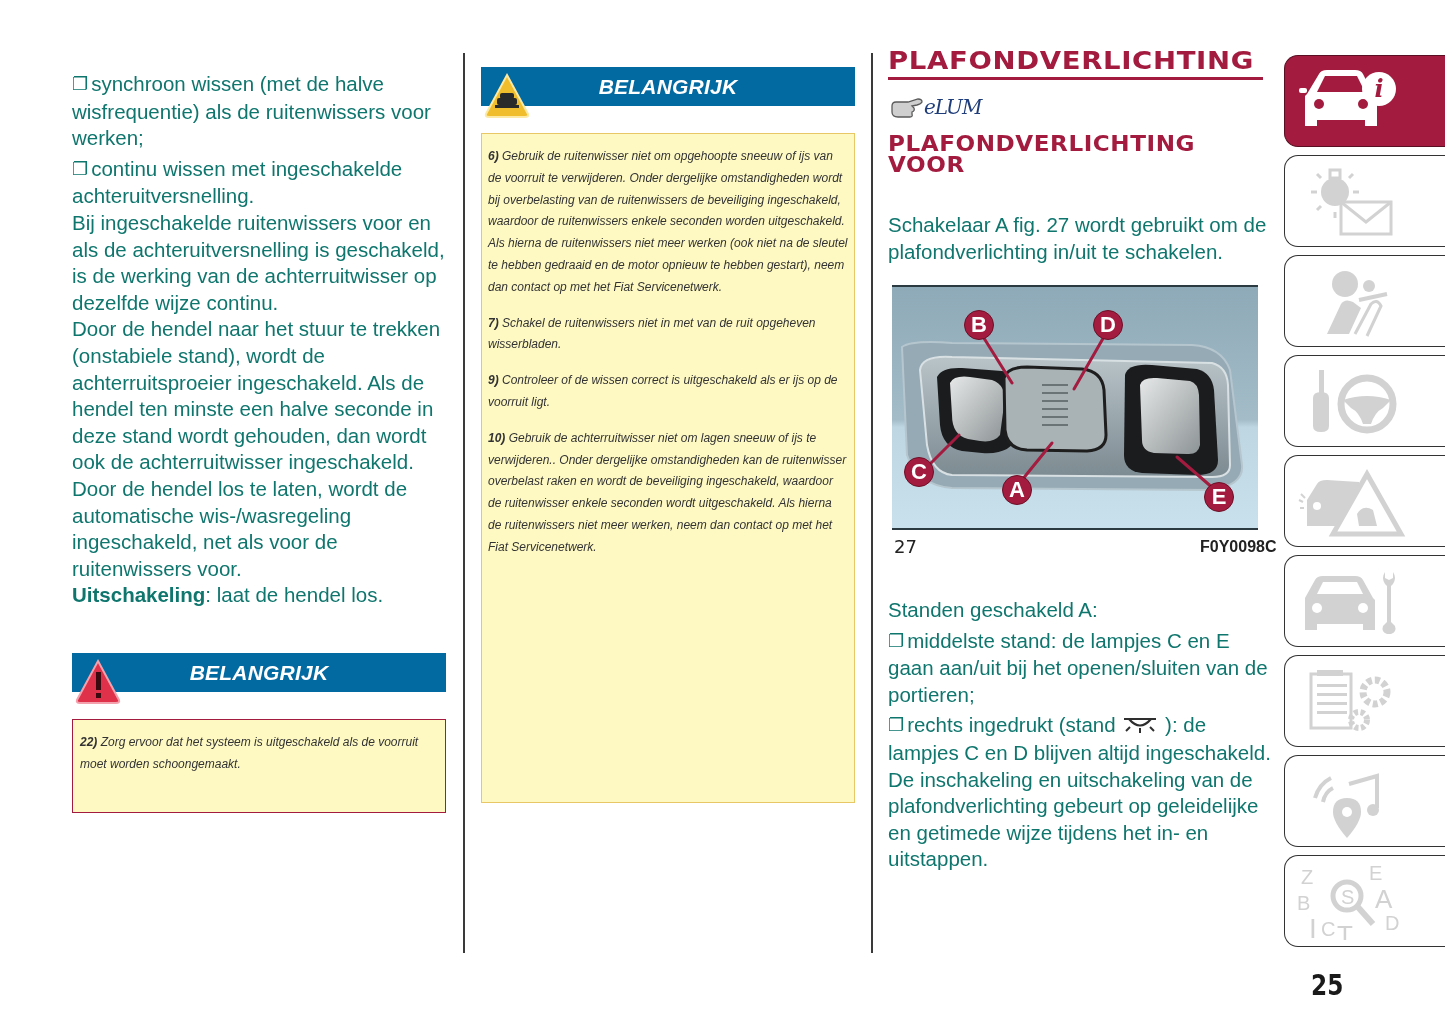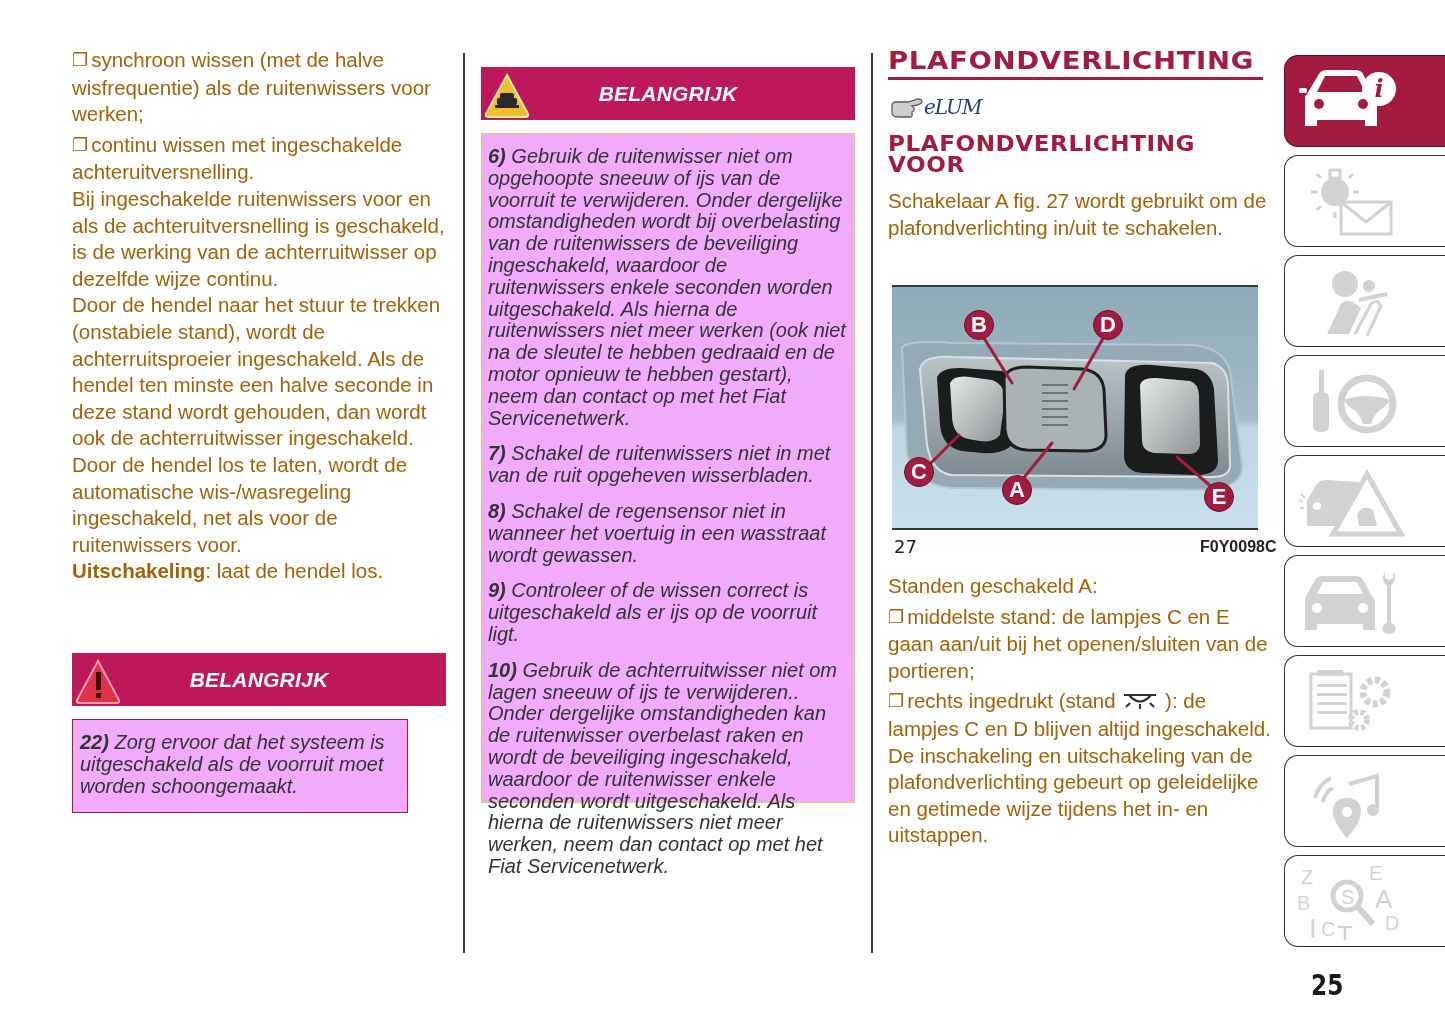--- a/index.html
+++ b/index.html
@@ -1,29 +1,29 @@
 <!DOCTYPE html>
 <html><head>
 <meta charset="utf-8">
 <style>
   html, body { margin:0; padding:0; background:#ffffff; }
   body { width:1445px; height:1026px; position:relative; overflow:hidden;
          font-family:"Liberation Sans", sans-serif; color:#2b2b2b; }
   .col { position:absolute; }
-  .body-text { font-size:20.5px; line-height:26.6px; color:#a16207; }
+  .body-text { font-size:20.5px; line-height:26.6px; color:#0f766e;margin-top:24px; }
   .body-text p { margin:0; }
   .body-text p.gap { margin-top:4px; }
   .bullet { font-size:18px; margin-right:3px; position:relative; top:-1px; }
   .vline { position:absolute; width:2px; background:#3a3a3a; }
-  .warn-head { position:absolute; height:53px; background:#be185d; }
+  .warn-head { position:absolute; height:39px; background:#0369a1; }
   .warn-head .title { position:absolute; left:0; right:0; top:0; bottom:0;
      display:flex; align-items:center; justify-content:center;
      color:#ffffff; font-weight:bold; font-style:italic; font-size:21px; letter-spacing:0.2px; }
   .warn-icon { position:absolute; left:0; top:4px; width:48px; height:46px; }
-  .warn-box { position:absolute; background:#f0abfc; font-style:italic; font-size:20px; line-height:21.8px; color:#333; }
+  .warn-box { position:absolute; background:#fef9c3; font-style:italic; font-size:12px; line-height:21.8px; color:#333; }
   .warn-box p { margin:0; }
   .warn-box p + p { margin-top:14px; }
   .warn-box b { font-style:italic; }
   .h1 { font-family:"DejaVu Sans", sans-serif; font-weight:bold; color:#a31c3f; font-size:25.5px; letter-spacing:0.6px; line-height:28px; transform:scaleX(1.08); transform-origin:left; white-space:nowrap; }
   .h2 { font-family:"DejaVu Sans", sans-serif; font-weight:bold; color:#a31c3f; font-size:21px; line-height:21px; letter-spacing:0.5px; transform:scaleX(1.1); transform-origin:left; white-space:nowrap; }
   .h1-rule { position:absolute; height:3px; background:#a31c3f; }
   .figure { position:absolute; }
   .fig-cap { position:absolute; font-size:13px; color:#222; }
   .fig-cap.num { font-family:"DejaVu Sans", sans-serif; font-size:18px; }
   .fig-cap.code { font-weight:bold; font-size:16px; }
@@ -47,39 +47,38 @@
 </div>
 
 <div class="warn-head" style="left:72px; top:653px; width:374px;">
   <svg class="warn-icon" viewBox="0 0 48 46" style="left:2px; top:5px;">
     <path d="M24 3 L45 42 Q46 45 42 45 L6 45 Q2 45 3 42 Z" fill="#e0314a" stroke="#f3a1ad" stroke-width="2"></path>
     <rect x="22" y="14" width="5" height="18" fill="#3a0a10"></rect>
     <rect x="22" y="35" width="5" height="5" fill="#3a0a10"></rect>
   </svg>
   <div class="title" style="padding-left:0; left:0;">BELANGRIJK</div>
 </div>
-<div class="warn-box" style="left:72px; top:719px; width:336px; height:94px; border:1.5px solid #a31c3f; box-sizing:border-box; padding:12px 7px;">
+<div class="warn-box" style="left:72px; top:719px; width:374px; height:94px; border:1.5px solid #a31c3f; box-sizing:border-box; padding:12px 7px;">
   <p><b>22)</b><span> Zorg ervoor dat het systeem is uitgeschakeld als de voorruit moet worden schoongemaakt.</span></p>
 </div>
 
 <div class="vline" style="left:463px; top:53px; height:900px;"></div>
 
 <div class="warn-head" style="left:481px; top:67px; width:374px;">
   <svg class="warn-icon" viewBox="0 0 48 46" style="left:2px; top:5px;">
     <path d="M24 3 L45 42 Q46 45 42 45 L6 45 Q2 45 3 42 Z" fill="#f0bd2c" stroke="#fbe9a4" stroke-width="2"></path>
     <rect x="14" y="26" width="20" height="7" rx="2" fill="#2a2a2a"></rect>
     <rect x="17" y="21" width="14" height="6" rx="2" fill="#2a2a2a"></rect>
     <rect x="12" y="33" width="24" height="3" fill="#2a2a2a"></rect>
   </svg>
   <div class="title">BELANGRIJK</div>
 </div>
 <div class="warn-box" style="left:481px; top:133px; width:374px; height:670px; border:1.5px solid #e8c766; box-sizing:border-box; padding:12px 6px;">
   <p><b>6)</b><span> Gebruik de ruitenwisser niet om opgehoopte sneeuw of ijs van de voorruit te verwijderen. Onder dergelijke omstandigheden wordt bij overbelasting van de ruitenwissers de beveiliging ingeschakeld, waardoor de ruitenwissers enkele seconden worden uitgeschakeld. Als hierna de ruitenwissers niet meer werken (ook niet na de sleutel te hebben gedraaid en de motor opnieuw te hebben gestart), neem dan contact op met het Fiat Servicenetwerk.</span></p>
   <p><b>7)</b><span>  Schakel de ruitenwissers niet in met van de ruit opgeheven wisserbladen.</span></p>
-  <p><b>8)</b><span> Schakel de regensensor niet in wanneer het voertuig in een wasstraat wordt gewassen.</span></p>
   <p><b>9)</b><span> Controleer of de wissen correct is uitgeschakeld als er ijs op de voorruit ligt.</span></p>
   <p><b>10)</b><span> Gebruik de achterruitwisser niet om lagen sneeuw of ijs te verwijderen.. Onder dergelijke omstandigheden kan de ruitenwisser overbelast raken en wordt de beveiliging ingeschakeld, waardoor de ruitenwisser enkele seconden wordt uitgeschakeld. Als hierna de ruitenwissers niet meer werken, neem dan contact op met het Fiat Servicenetwerk.</span></p>
 </div>
 
 <div class="vline" style="left:871px; top:53px; height:900px;"></div>
 
 <div class="col h1" style="left:888px; top:46px;">PLAFONDVERLICHTING</div>
 <div class="h1-rule" style="left:888px; top:77px; width:375px;"></div>
 
 <div class="elum" style="left:890px; top:94px; width:80px; height:28px;">

